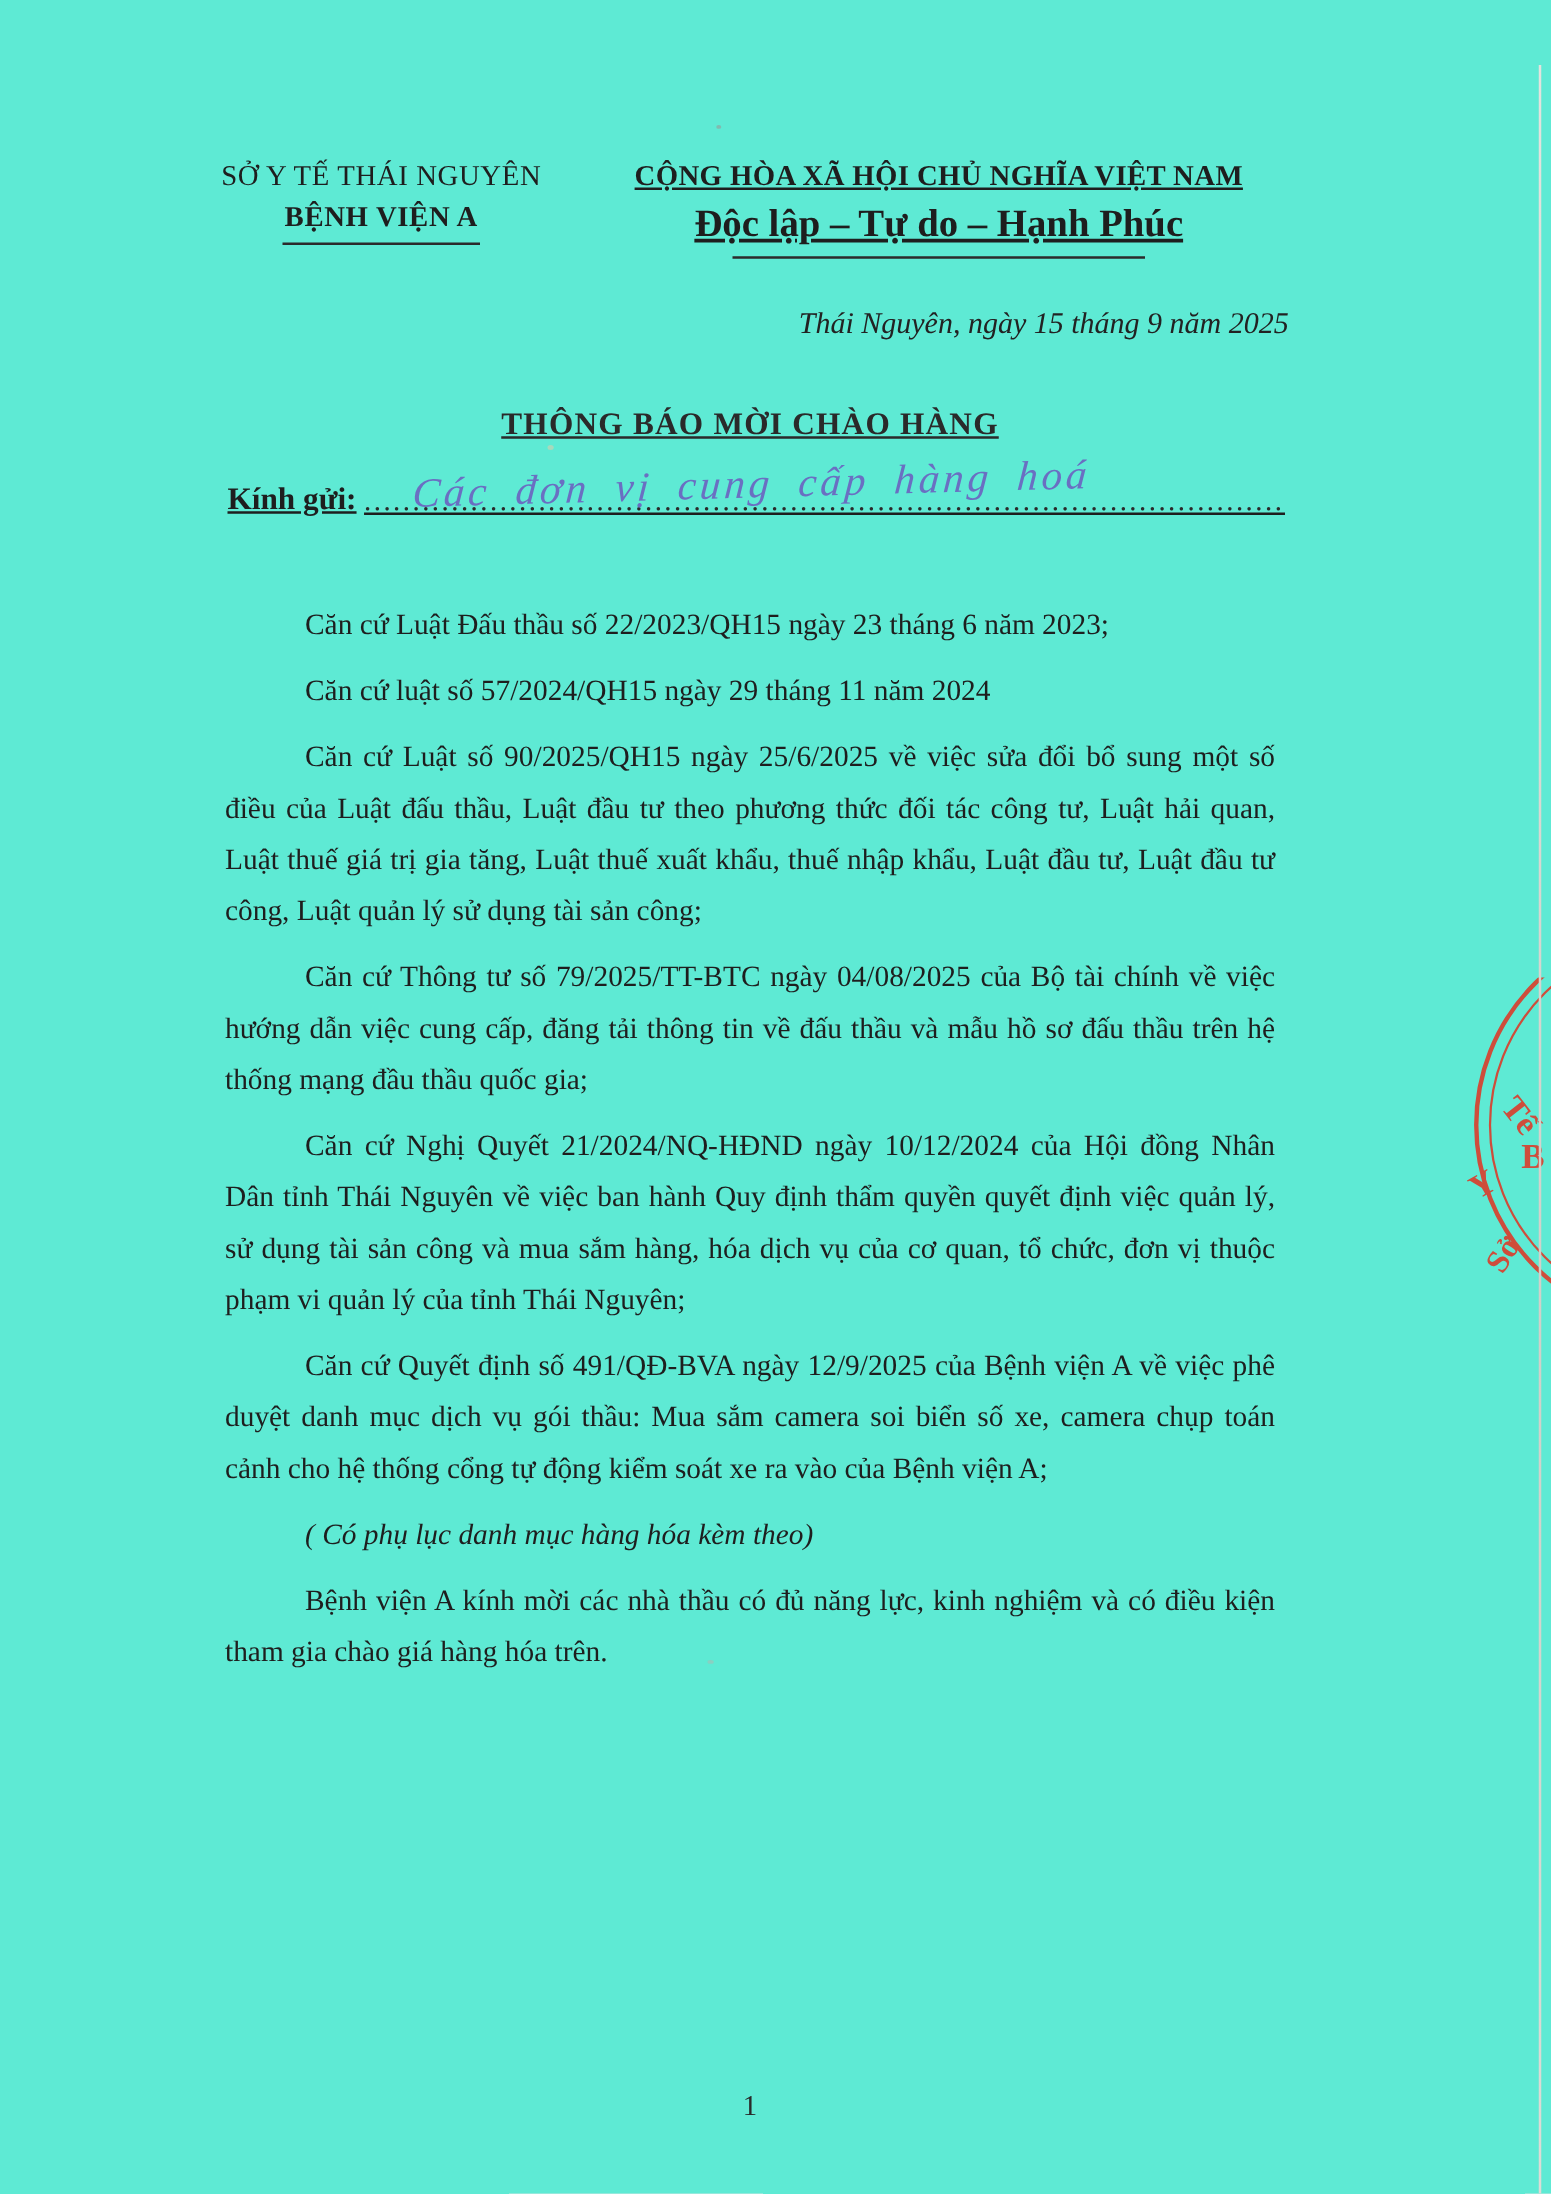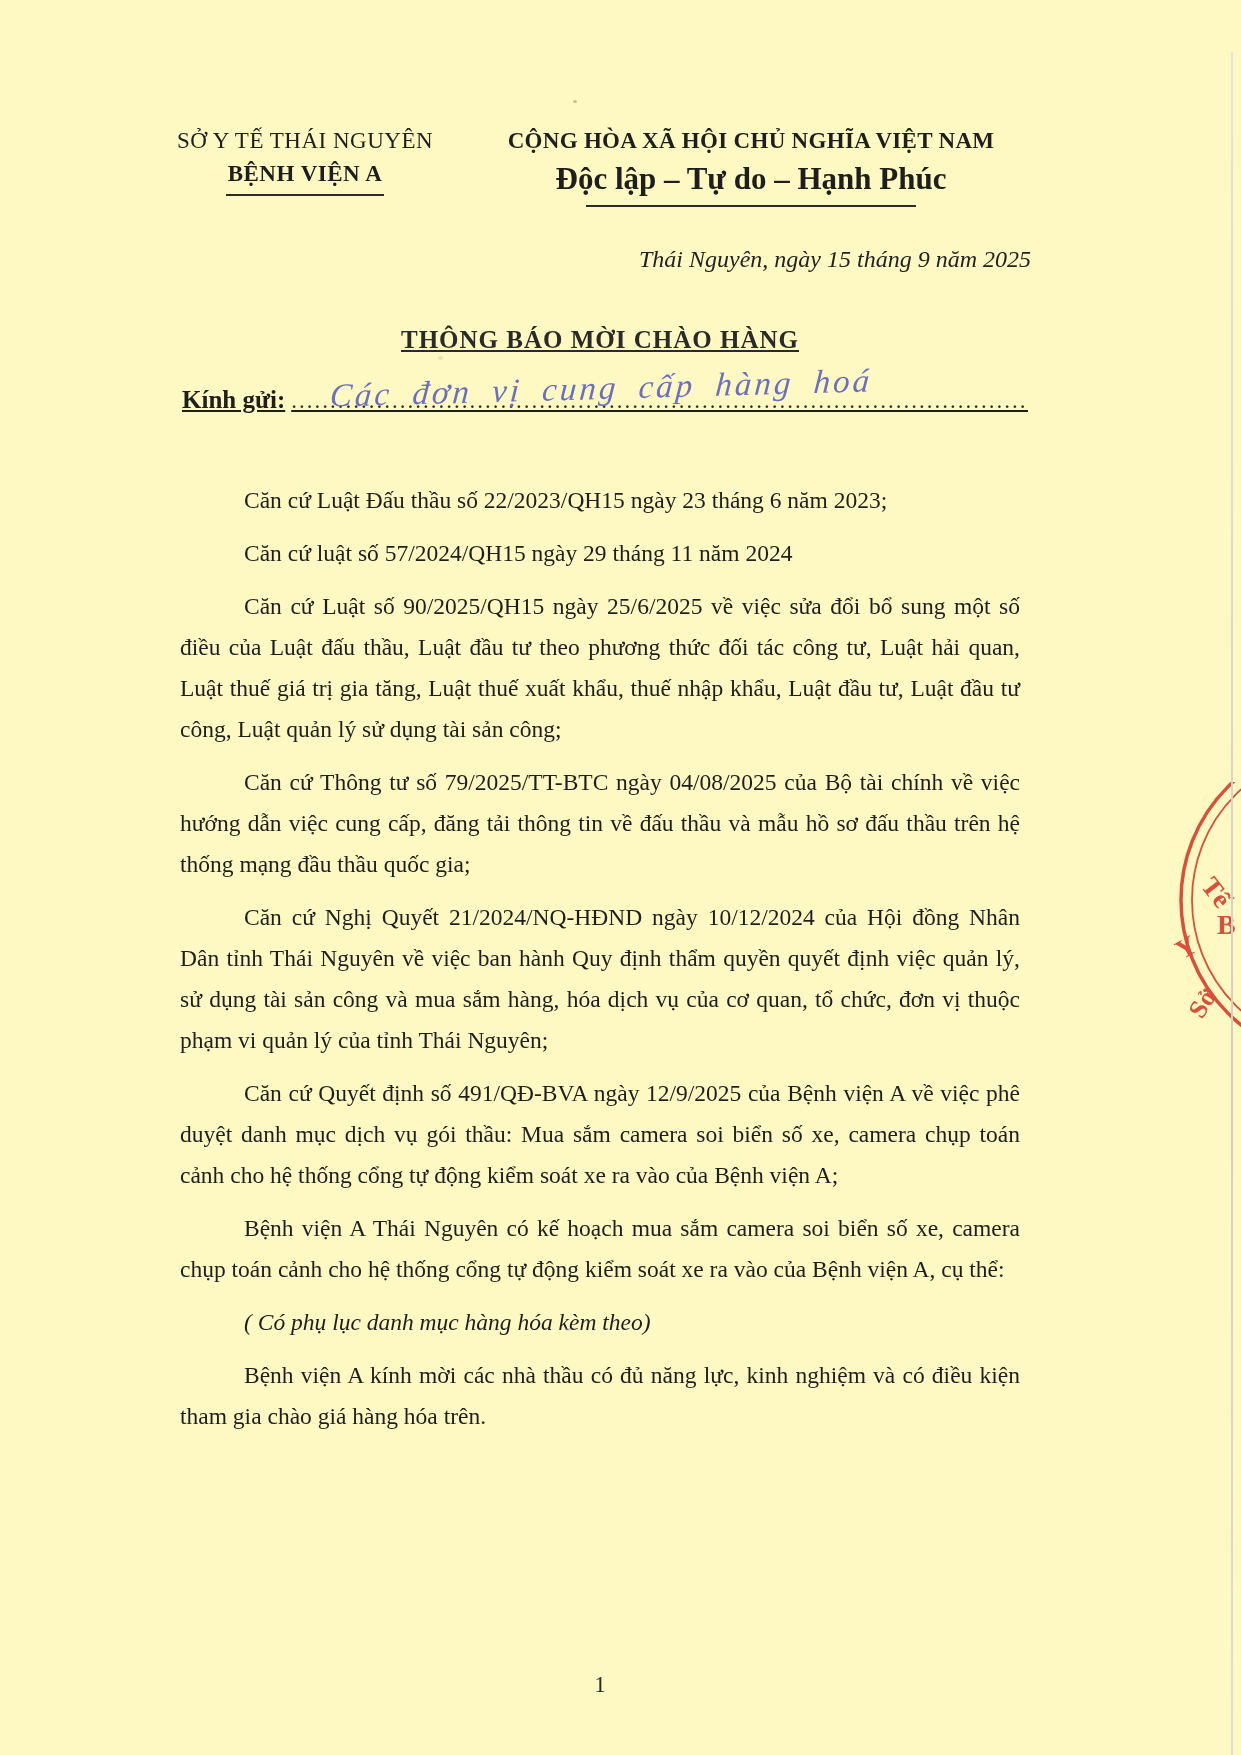--- a/index.html
+++ b/index.html
@@ -1,33 +1,33 @@
 <!DOCTYPE html>
 <html><head>
 <meta charset="utf-8">
 <style>
   html,body{margin:0;padding:0;background:#e8e8e6;}
   .page{
     position:relative;
     width:1241px;height:1755px;
     margin:0 auto;
-    background:#fef9c3;
+    background:#5eead4;
     font-family:"Liberation Serif","DejaVu Serif",serif;
     color:#1e1e1e;
     overflow:hidden;
   }
   
   .header-left{
     position:absolute;left:140px;top:128px;width:330px;text-align:center;
   }
   .org-parent{font-size:23px;letter-spacing:.5px;}
   .org-name{font-size:23px;font-weight:bold;margin-top:7px;letter-spacing:.5px;}
   .org-underline{width:158px;border-top:2px solid #2b2b2b;margin:7px auto 0;}
   .header-right{
-    position:absolute;left:468px;top:128px;width:566px;text-align:center;
+    position:absolute;left:468px;top:128px;width:566px;text-align:center;text-decoration:underline;
   }
   .motto-1{font-size:23px;font-weight:bold;letter-spacing:.3px;}
   .motto-2{font-size:31px;font-weight:bold;margin-top:7px;}
   .motto-underline{width:330px;border-top:2px solid #2b2b2b;margin:8px auto 0;}
   
   .dateline{
     position:absolute;top:246px;right:210px;width:560px;
     text-align:right;font-style:italic;font-size:24px;color:#222;
   }
   
@@ -107,21 +107,20 @@
     <span class="salutation-handwriting">Các đơn vị cung cấp hàng hoá</span>
   </div>
 
   <div class="body-text">
     <p>Căn cứ Luật Đấu thầu số 22/2023/QH15 ngày 23 tháng 6 năm 2023;</p>
     <p>Căn cứ luật số 57/2024/QH15 ngày 29 tháng 11 năm 2024</p>
     <p>Căn cứ Luật số 90/2025/QH15 ngày 25/6/2025 về việc sửa đổi bổ sung một số điều của Luật đấu thầu, Luật đầu tư theo phương thức đối tác công tư, Luật hải quan, Luật thuế giá trị gia tăng, Luật thuế xuất khẩu, thuế nhập khẩu, Luật đầu tư, Luật đầu tư công, Luật quản lý sử dụng tài sản công;</p>
     <p>Căn cứ Thông tư số 79/2025/TT-BTC ngày 04/08/2025 của Bộ tài chính về việc hướng dẫn việc cung cấp, đăng tải thông tin về đấu thầu và mẫu hồ sơ đấu thầu trên hệ thống mạng đầu thầu quốc gia;</p>
     <p>Căn cứ Nghị Quyết 21/2024/NQ-HĐND ngày 10/12/2024 của Hội đồng Nhân Dân tỉnh Thái Nguyên về việc ban hành Quy định thẩm quyền quyết định việc quản lý, sử dụng tài sản công và mua sắm hàng, hóa dịch vụ của cơ quan, tổ chức, đơn vị thuộc phạm vi quản lý của tỉnh Thái Nguyên;</p>
     <p>Căn cứ Quyết định số 491/QĐ-BVA ngày 12/9/2025 của Bệnh viện A về việc phê duyệt danh mục dịch vụ gói thầu: Mua sắm camera soi biển số xe, camera chụp toán cảnh cho hệ thống cổng tự động kiểm soát xe ra vào của Bệnh viện A;</p>
-    <p>Bệnh viện A Thái Nguyên có kế hoạch mua sắm camera soi biển số xe, camera chụp toán cảnh cho hệ thống cổng tự động kiểm soát xe ra vào của Bệnh viện A, cụ thể:</p>
     <p class="attachment-note">( Có phụ lục danh mục hàng hóa kèm theo)</p>
     <p>Bệnh viện A kính mời các nhà thầu có đủ năng lực, kinh nghiệm và có điều kiện tham gia chào giá hàng hóa trên.</p>
   </div>
 
   <svg class="stamp" width="125" height="250" viewBox="0 0 125 250" aria-hidden="true">
     <g stroke="#d8402f" fill="none">
       <circle cx="225" cy="118" r="160" stroke-width="3.5"></circle>
       <circle cx="225" cy="118" r="149" stroke-width="1.8"></circle>
     </g>
     <text x="84" y="104" font-size="27" transform="rotate(52 84 104)">Tế</text>

